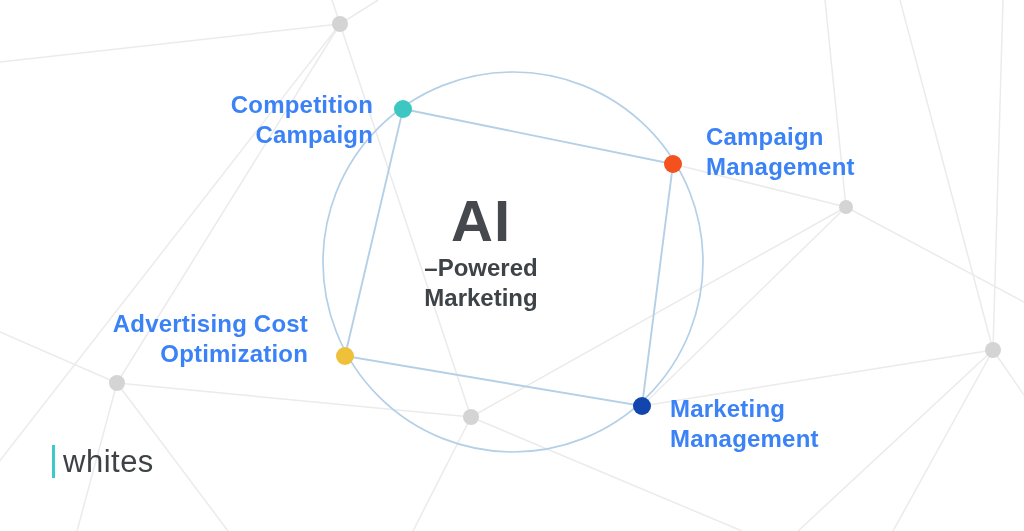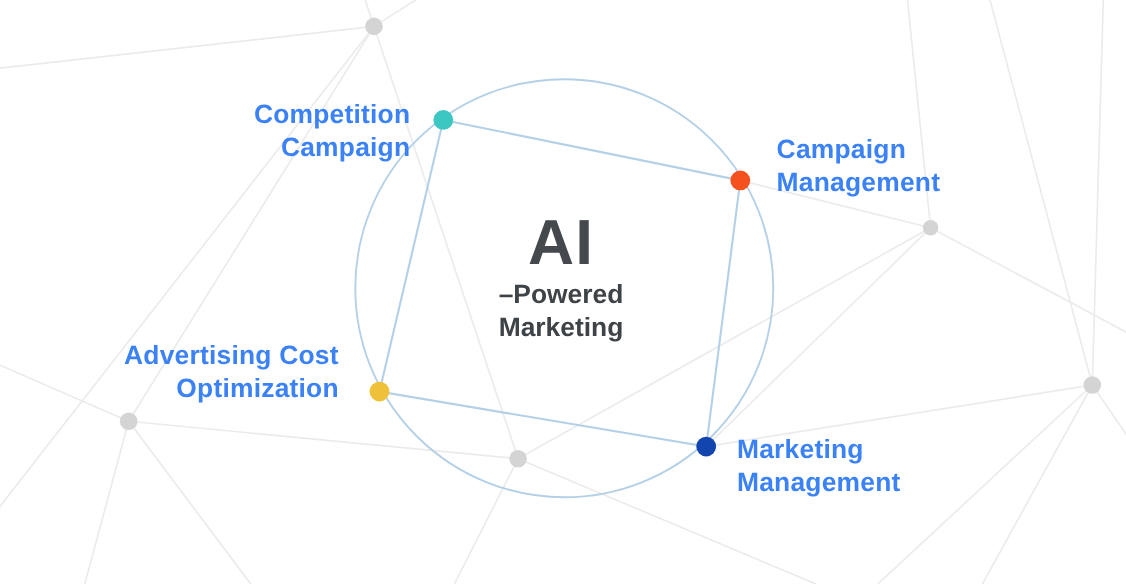--- a/index.html
+++ b/index.html
@@ -20,21 +20,21 @@
     letter-spacing:.2px;
     white-space:nowrap;
   }
   .label-right{text-align:right;}
   #label-competition{top:90px;right:651px;}
   #label-campaign{top:122px;left:706px;}
   #label-adcost{top:309px;right:716px;}
   #label-attribution{top:394px;left:670px;}
   .center-block{
     position:absolute;
-    left:510px;top:192px;
+    left:481px;top:192px;
     transform:translateX(-50%);
     text-align:center;
     color:#45494d;
   }
   .center-main{
     font-size:58px;
     font-weight:bold;
     line-height:58px;
     letter-spacing:1px;
   }
@@ -129,14 +129,18 @@
     <div>Marketing</div>
     <div>Management</div>
   </div>
 
   <div class="center-block">
     <div class="center-main">AI</div>
     <div class="center-sub">–Powered</div>
     <div class="center-sub" style="margin-top:0;">Marketing</div>
   </div>
 
+  <div class="logo">
+    <div class="logo-bar" id="logo-bar" style="background: rgb(60, 201, 201);"></div>
+    <div class="logo-text">whites</div>
+  </div>
 
 </div>
 
 </body></html>

